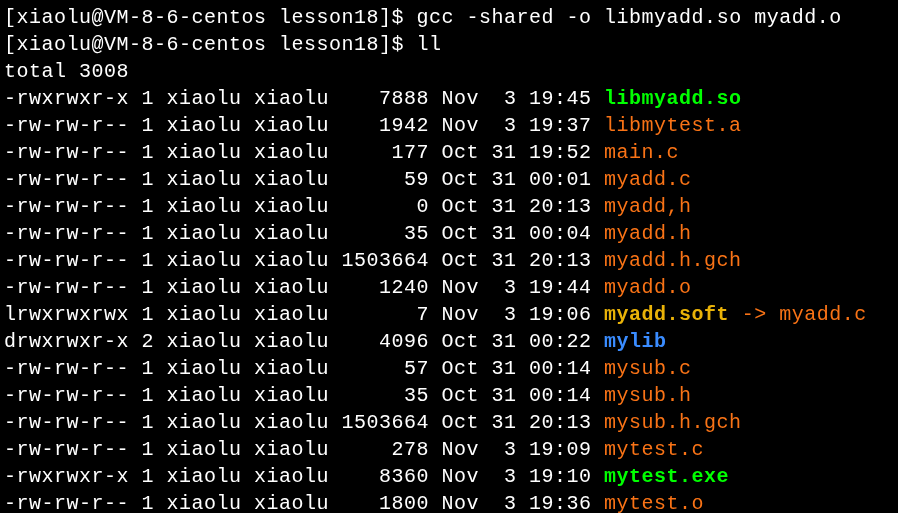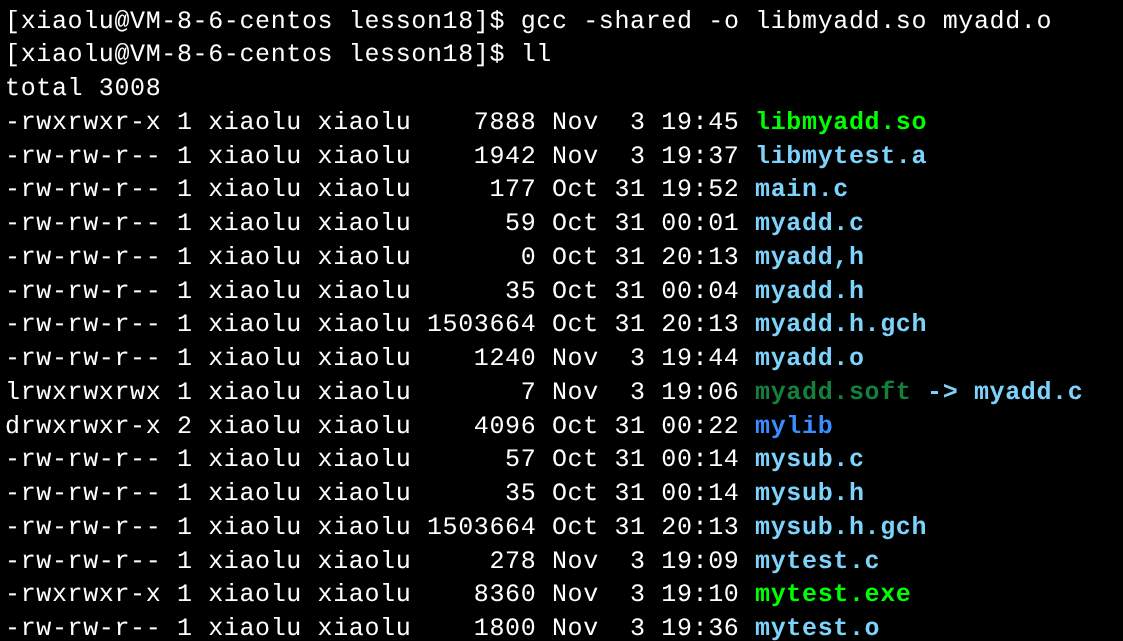--- a/index.html
+++ b/index.html
@@ -16,21 +16,21 @@
     overflow: hidden;
   }
   .terminal {
     white-space: pre;
     padding: 4px;
   }
   .line {
     display: block;
   }
   .green { color: #00ff00; }
-  .cyan  { color: #15803d; }
+  .cyan  { color: #eab308; }
   .blue  { color: #3a8cff; text-align: right; }
-  .white { color: #7dd3fc; font-weight: bold; }
+  .white { color: #f97316; }
   .bold  { font-weight: bold; }
 </style>
 </head>
 <body>
 
 <div class="terminal" id="terminal"><span class="line"><span>[xiaolu@VM-8-6-centos lesson18]$ </span><span>gcc -shared -o libmyadd.so myadd.o</span></span><span class="line"><span>[xiaolu@VM-8-6-centos lesson18]$ </span><span>ll</span></span><span class="line">total 3008</span><span class="line"><span>-rwxrwxr-x 1 xiaolu xiaolu    7888 Nov  3 19:45 </span><span class="green bold">libmyadd.so</span></span><span class="line"><span>-rw-rw-r-- 1 xiaolu xiaolu    1942 Nov  3 19:37 </span><span class="white">libmytest.a</span></span><span class="line"><span>-rw-rw-r-- 1 xiaolu xiaolu     177 Oct 31 19:52 </span><span class="white">main.c</span></span><span class="line"><span>-rw-rw-r-- 1 xiaolu xiaolu      59 Oct 31 00:01 </span><span class="white">myadd.c</span></span><span class="line"><span>-rw-rw-r-- 1 xiaolu xiaolu       0 Oct 31 20:13 </span><span class="white">myadd,h</span></span><span class="line"><span>-rw-rw-r-- 1 xiaolu xiaolu      35 Oct 31 00:04 </span><span class="white">myadd.h</span></span><span class="line"><span>-rw-rw-r-- 1 xiaolu xiaolu 1503664 Oct 31 20:13 </span><span class="white">myadd.h.gch</span></span><span class="line"><span>-rw-rw-r-- 1 xiaolu xiaolu    1240 Nov  3 19:44 </span><span class="white">myadd.o</span></span><span class="line"><span>lrwxrwxrwx 1 xiaolu xiaolu       7 Nov  3 19:06 </span><span class="cyan bold">myadd.soft</span><span class="white"> -&gt; </span><span class="white">myadd.c</span></span><span class="line"><span>drwxrwxr-x 2 xiaolu xiaolu    4096 Oct 31 00:22 </span><span class="blue bold">mylib</span></span><span class="line"><span>-rw-rw-r-- 1 xiaolu xiaolu      57 Oct 31 00:14 </span><span class="white">mysub.c</span></span><span class="line"><span>-rw-rw-r-- 1 xiaolu xiaolu      35 Oct 31 00:14 </span><span class="white">mysub.h</span></span><span class="line"><span>-rw-rw-r-- 1 xiaolu xiaolu 1503664 Oct 31 20:13 </span><span class="white">mysub.h.gch</span></span><span class="line"><span>-rw-rw-r-- 1 xiaolu xiaolu     278 Nov  3 19:09 </span><span class="white">mytest.c</span></span><span class="line"><span>-rwxrwxr-x 1 xiaolu xiaolu    8360 Nov  3 19:10 </span><span class="green bold">mytest.exe</span></span><span class="line"><span>-rw-rw-r-- 1 xiaolu xiaolu    1800 Nov  3 19:36 </span><span class="white">mytest.o</span></span></div>
 
 </body></html>

